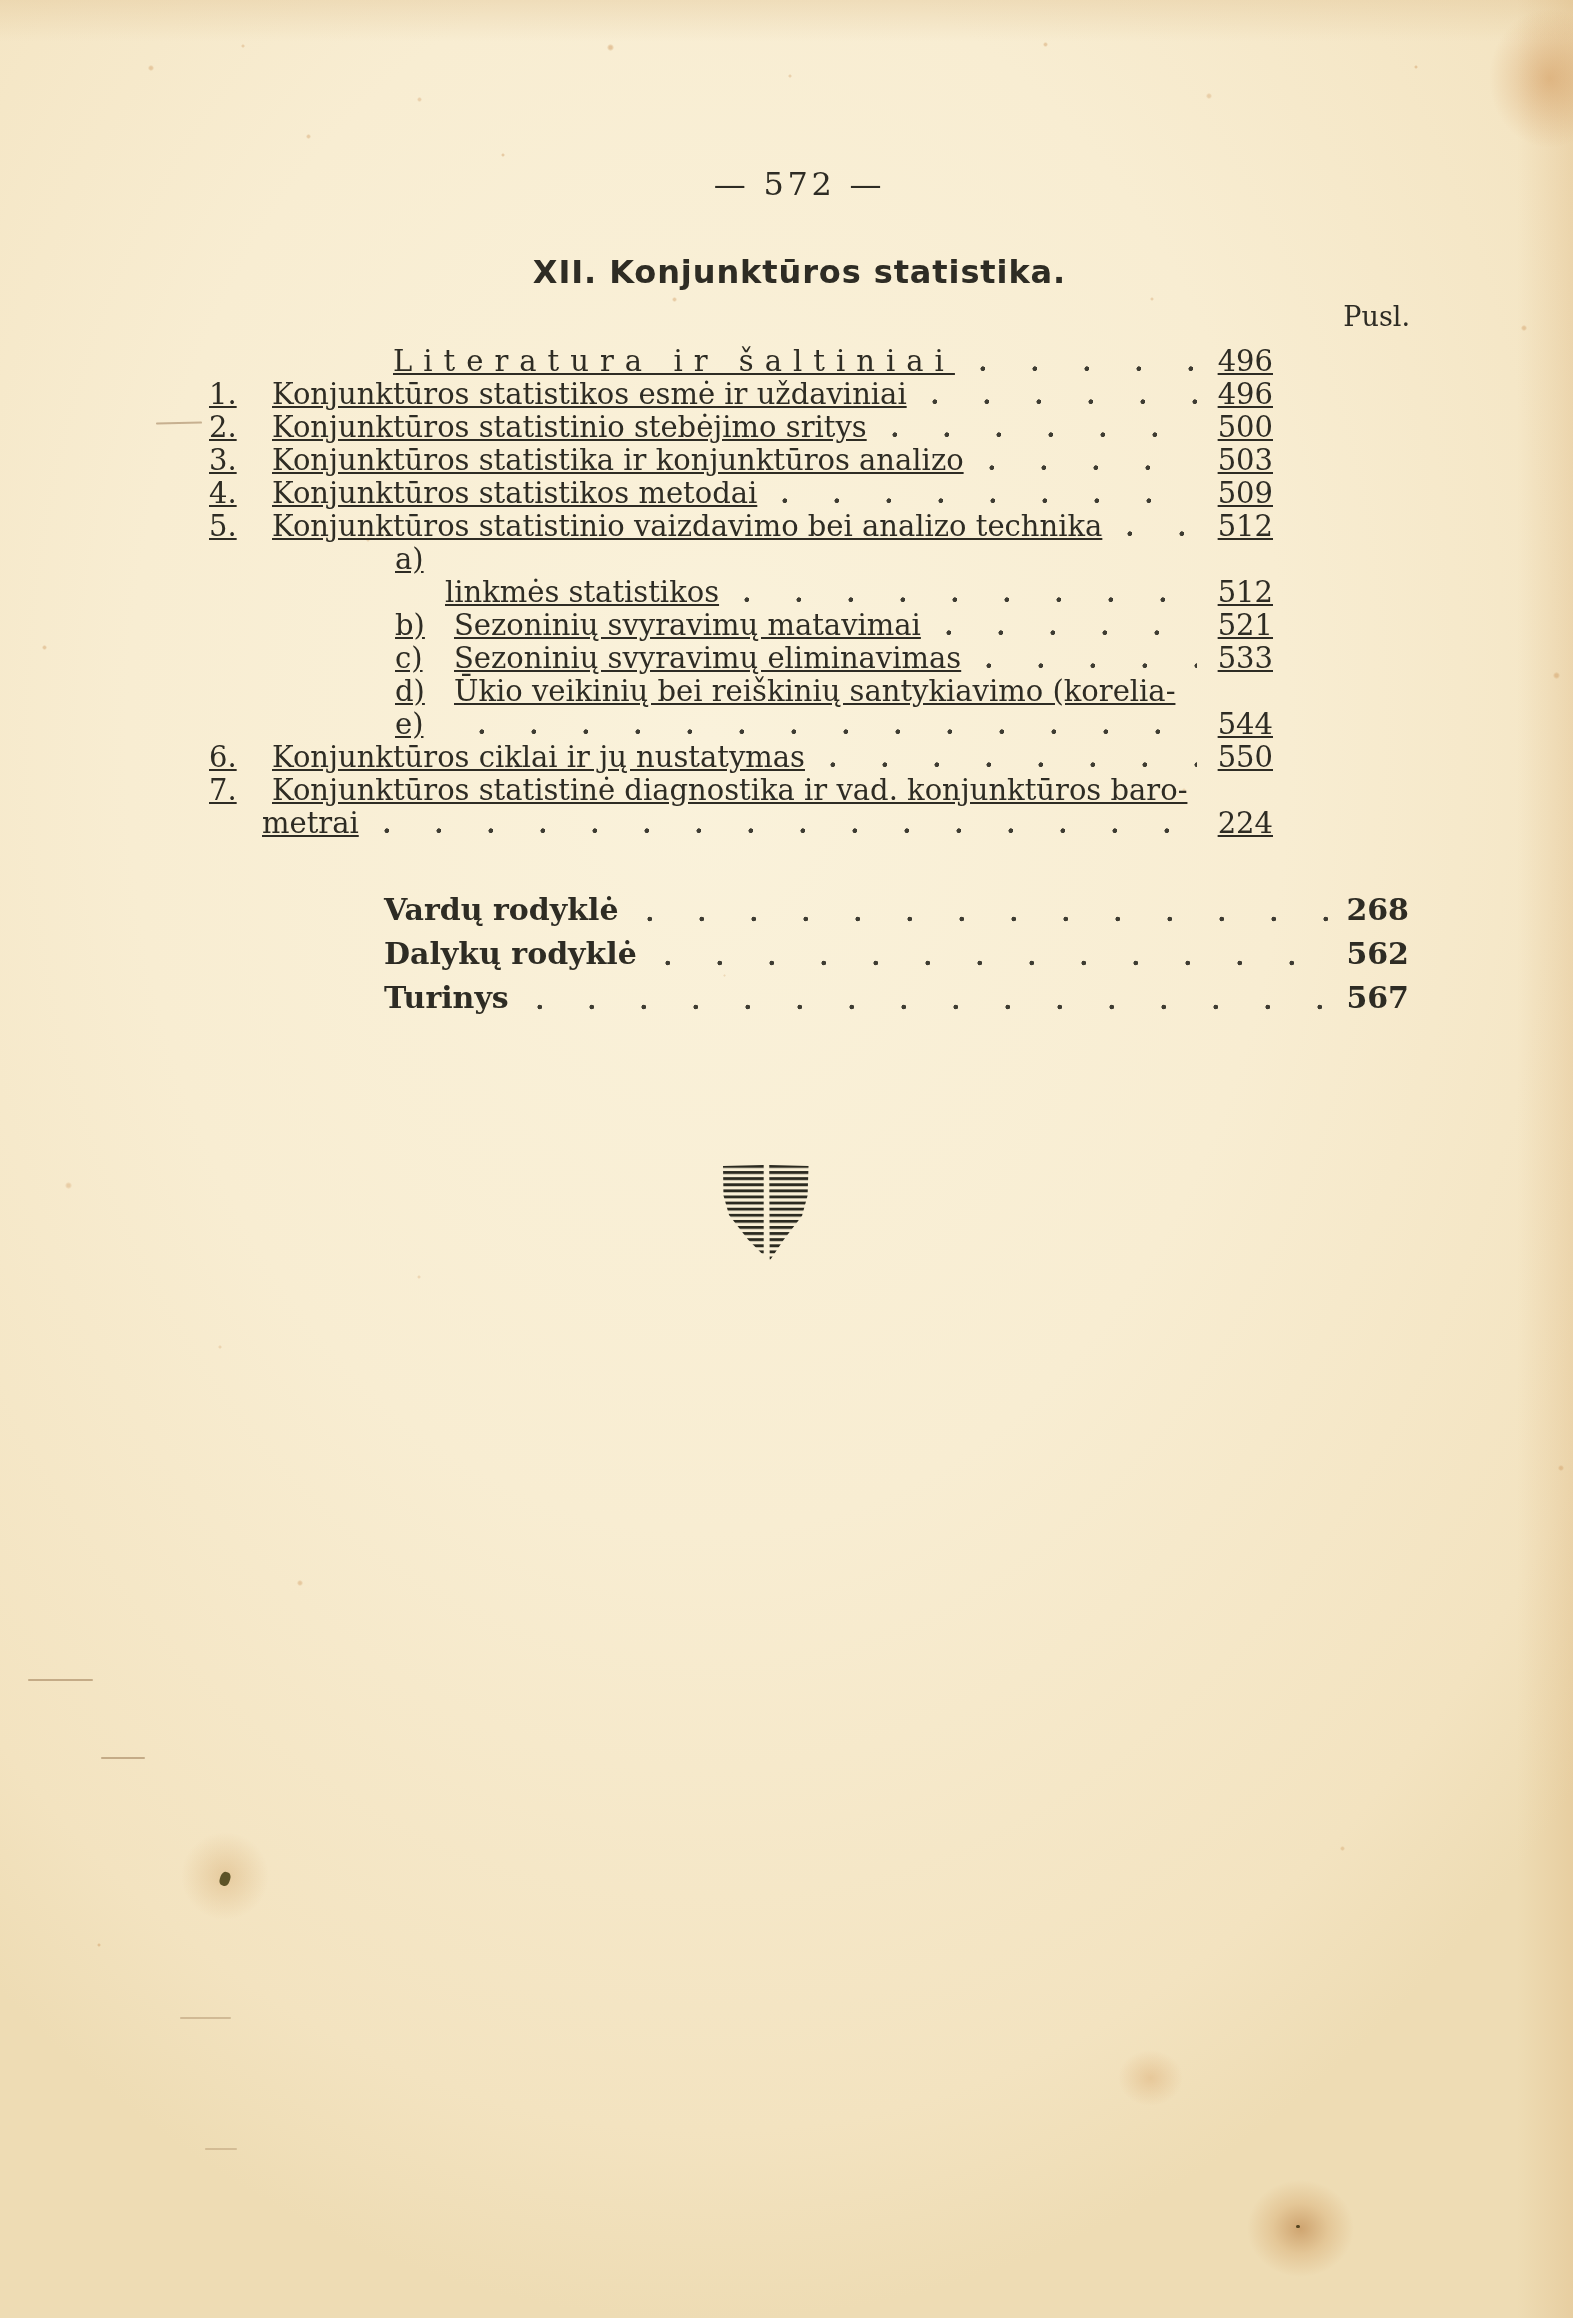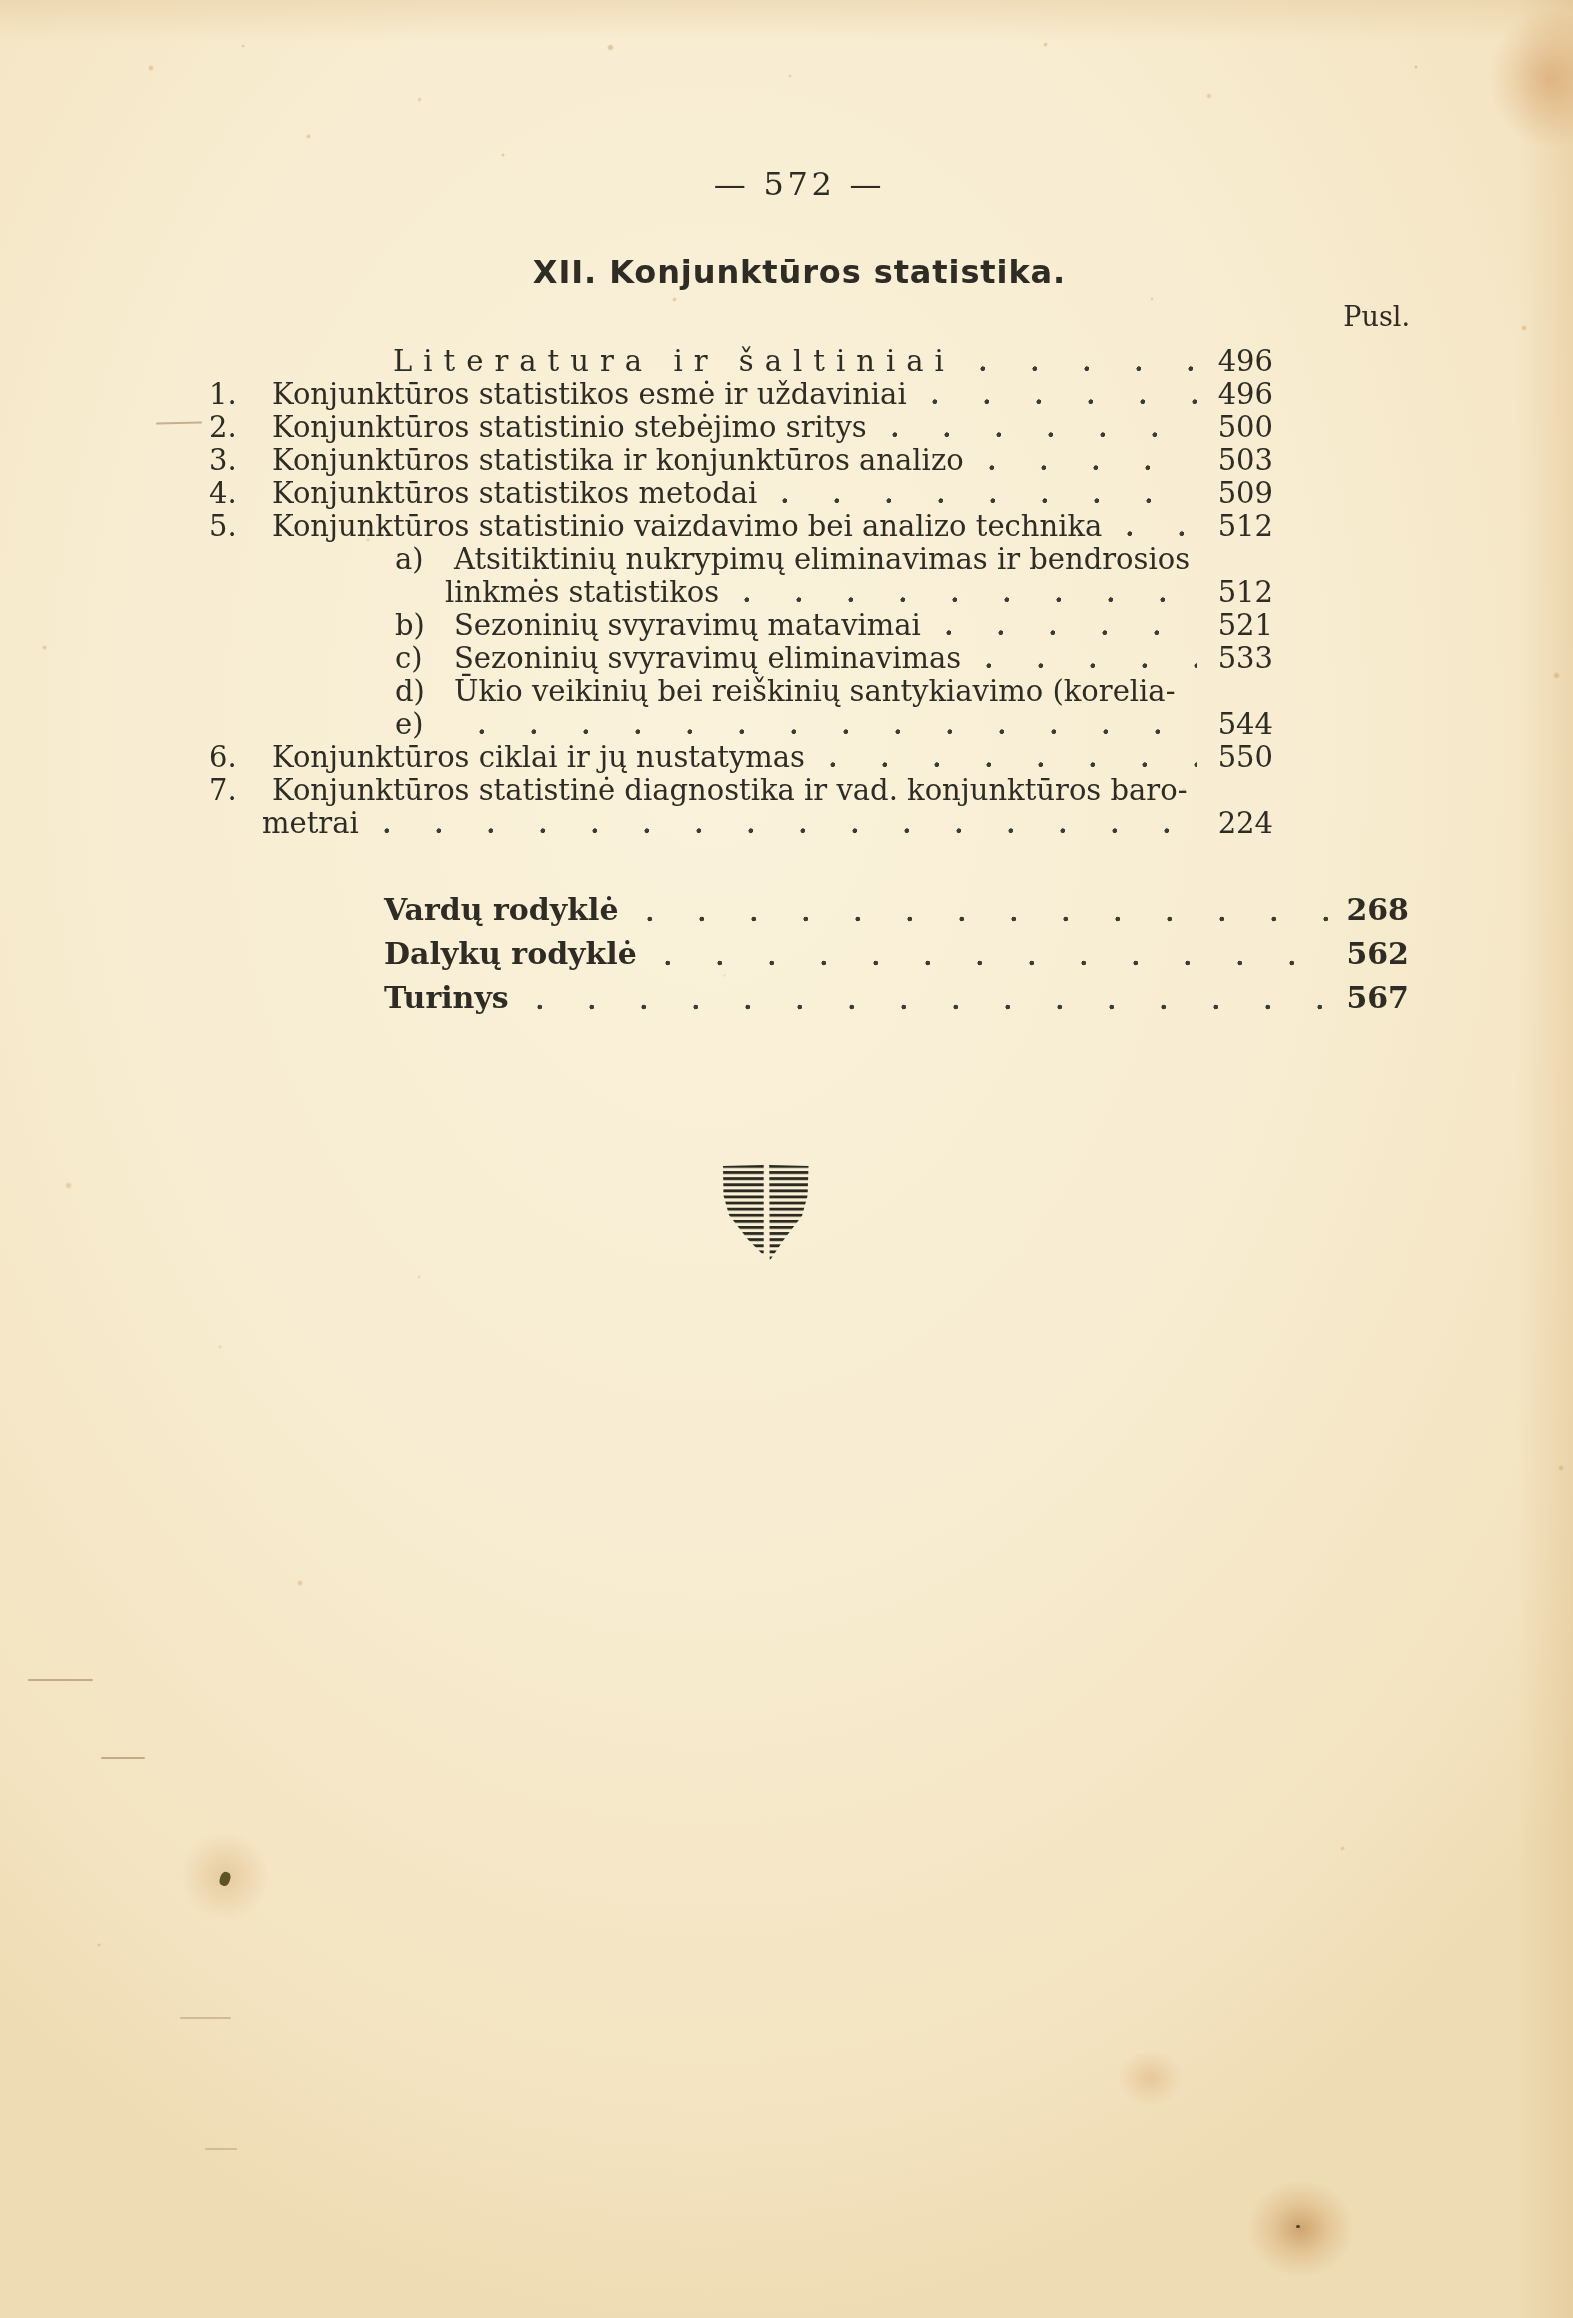--- a/index.html
+++ b/index.html
@@ -39,21 +39,21 @@
   }
   .chapter-title{
     position:absolute;left:13px;top:249px;width:1573px;margin:0;
     text-align:center;
     font-family:"DejaVu Sans","Liberation Sans",sans-serif;
     font-weight:bold;font-size:32px;line-height:46px;letter-spacing:0.9px;
   }
   .pusl{
     position:absolute;right:163px;top:301px;font-size:27px;line-height:32px;
   }
-  .toc{position:absolute;left:0;top:345px;width:1437px;}
+  .toc{position:absolute;left:0;top:345px;width:1437px;text-decoration:underline;}
   .toc-row{display:flex;align-items:baseline;height:33px;line-height:33px;
     font-size:29px;padding-right:164px;}
   .toc-row .num{flex:0 0 auto;}
   .r-item{padding-left:209px;}   .r-item .num{width:63px;}
   .r-itemcont{padding-left:262px;}
   .r-sub{padding-left:395px;}    .r-sub .num{width:59px;}
   .r-subcont{padding-left:445px;}
   .r-lit{padding-left:393px;}
   .r-lit .label{letter-spacing:.38em;}
   .label{flex:0 0 auto;white-space:pre;}
@@ -159,21 +159,20 @@
     <span class="pg">509</span>
   </div>
       <div class="toc-row r-item">
     <span class="num">5.</span>
     <span class="label">Konjunktūros statistinio vaizdavimo bei analizo technika</span>
     <span class="leader"></span>
     <span class="pg">512</span>
   </div>
       <div class="toc-row r-sub">
     <span class="num">a)</span>
-    <span class="label">Atsitiktinių nukrypimų eliminavimas ir bendrosios</span>
     <span class="leader nodots"></span>
     <span class="pg hide"></span>
   </div>
       <div class="toc-row r-subcont">
 
     <span class="label">linkmės statistikos</span>
     <span class="leader"></span>
     <span class="pg">512</span>
   </div>
       <div class="toc-row r-sub">

